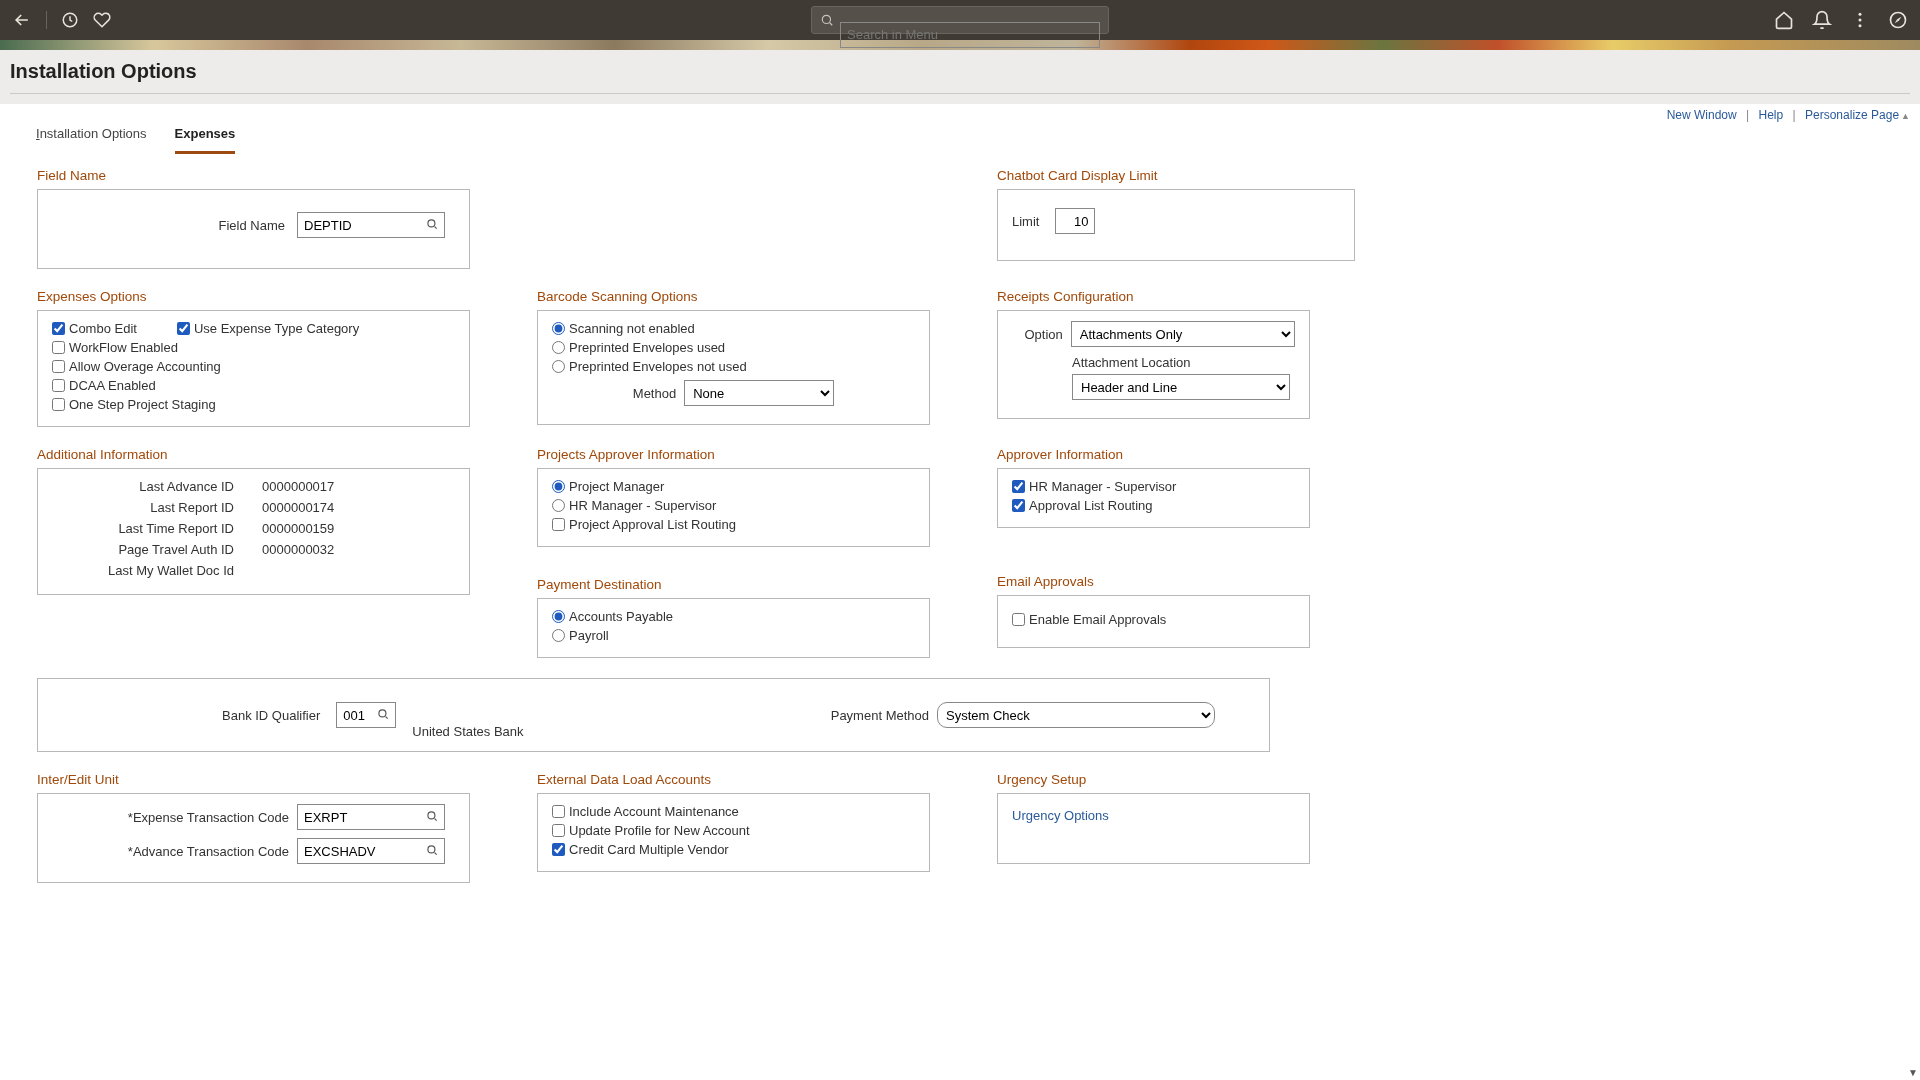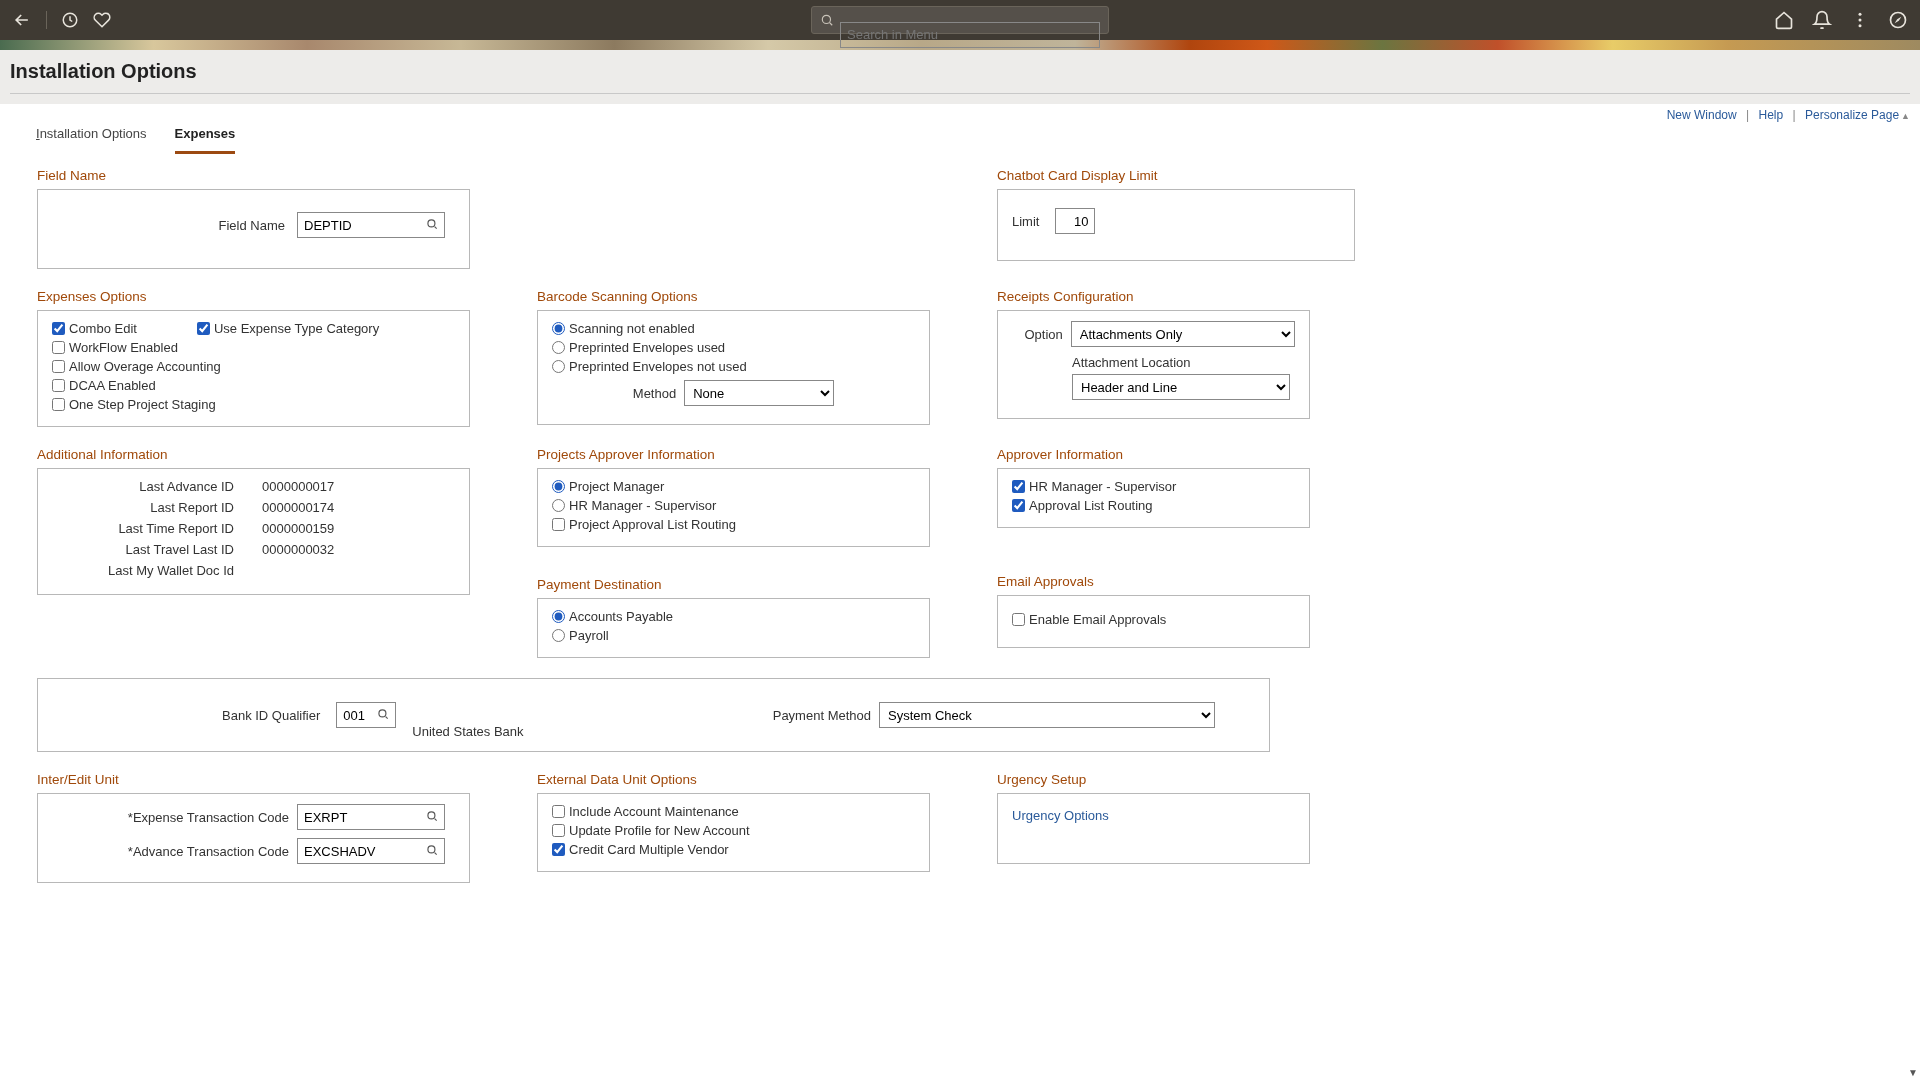--- a/index.html
+++ b/index.html
@@ -170,21 +170,21 @@
           <input type="text" style="width: 40px; text-align: right;" value="10">
         </div>
       </div>
     </div>
   </div>
 
   <div class="row">
     <div class="col" style="width:460px;">
       <div class="section-title">Expenses Options</div>
       <div class="box">
-        <div style="display:flex; gap:60px;">
+        <div style="display:flex; gap:40px;">
           <div class="chk-row">
               <input type="checkbox" checked="" style="">
               <span>Combo Edit</span>
             </div>
           <div class="chk-row">
               <input type="checkbox" checked="" style="">
               <span>Use Expense Type Category</span>
             </div>
         </div>
         <div class="chk-row">
@@ -251,21 +251,21 @@
           </div>
         <div class="kv-row">
             <span class="k">Last Report ID</span>
             <span class="v">0000000174</span>
           </div>
         <div class="kv-row">
             <span class="k">Last Time Report ID</span>
             <span class="v">0000000159</span>
           </div>
         <div class="kv-row">
-            <span class="k">Last Travel Last ID</span>
+            <span class="k">Page Travel Auth ID</span>
             <span class="v">0000000032</span>
           </div>
         <div class="kv-row">
             <span class="k">Last My Wallet Doc Id</span>
             <span class="v"></span>
           </div>
       </div>
     </div>
     <div class="col" style="width:420px;">
       <div class="section-title">Projects Approver Information</div>
@@ -330,21 +330,21 @@
                   <path d="M20 20l-3.5-3.5"></path>
                 </svg>
             </span>
           </span>
         </div>
         <div style="margin-top:33px; margin-left:-4px;">
           <span>United States Bank</span>
         </div>
         <div style="margin-left:auto; display:flex; align-items:center; gap:8px; margin-right:40px;">
           <label class="lbl">Payment Method</label>
-          <select style="width:336px;"><option>System Check</option></select>
+          <select style="width:278px;border-radius:10px;"><option>System Check</option></select>
         </div>
       </div>
     </div>
   </div>
 
   <div class="row">
     <div class="col" style="width:460px;">
       <div class="section-title">Inter/Edit Unit</div>
       <div class="box">
         <div class="form-row" style="justify-content:flex-end; padding-right:10px;">
@@ -363,21 +363,21 @@
             <input type="text" style="width: 148px;" value="EXCSHADV">
             <span class="lookup-icon"><svg width="14" height="14" viewBox="0 0 24 24" fill="none" stroke="currentColor" stroke-width="2">
                   <circle cx="11" cy="11" r="6"></circle>
                   <path d="M20 20l-3.5-3.5"></path>
                 </svg></span>
           </span>
         </div>
       </div>
     </div>
     <div class="col" style="width:420px;">
-      <div class="section-title">External Data Unit Options</div>
+      <div class="section-title">External Data Load Accounts</div>
       <div class="box">
         <div class="chk-row">
             <input type="checkbox" style="">
             <span>Include Account Maintenance</span>
           </div>
         <div class="chk-row">
             <input type="checkbox" style="">
             <span>Update Profile for New Account</span>
           </div>
         <div class="chk-row">

